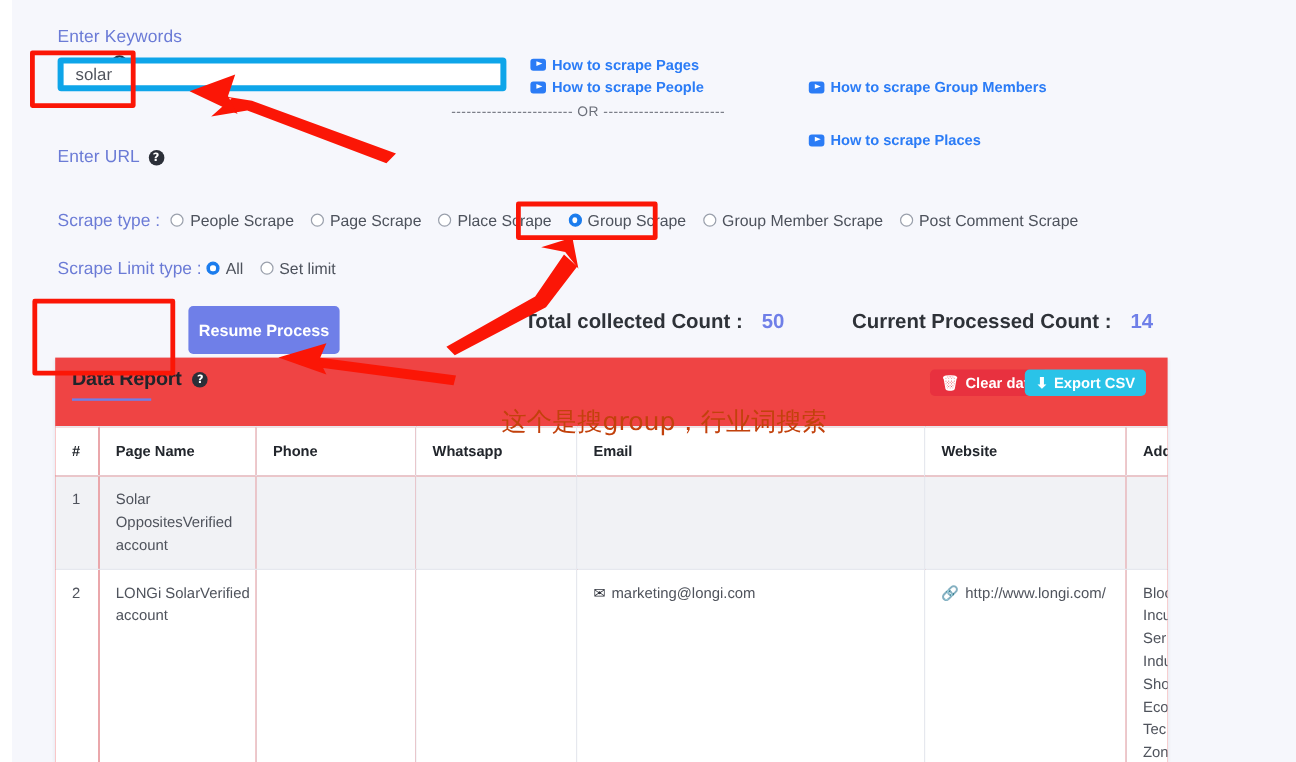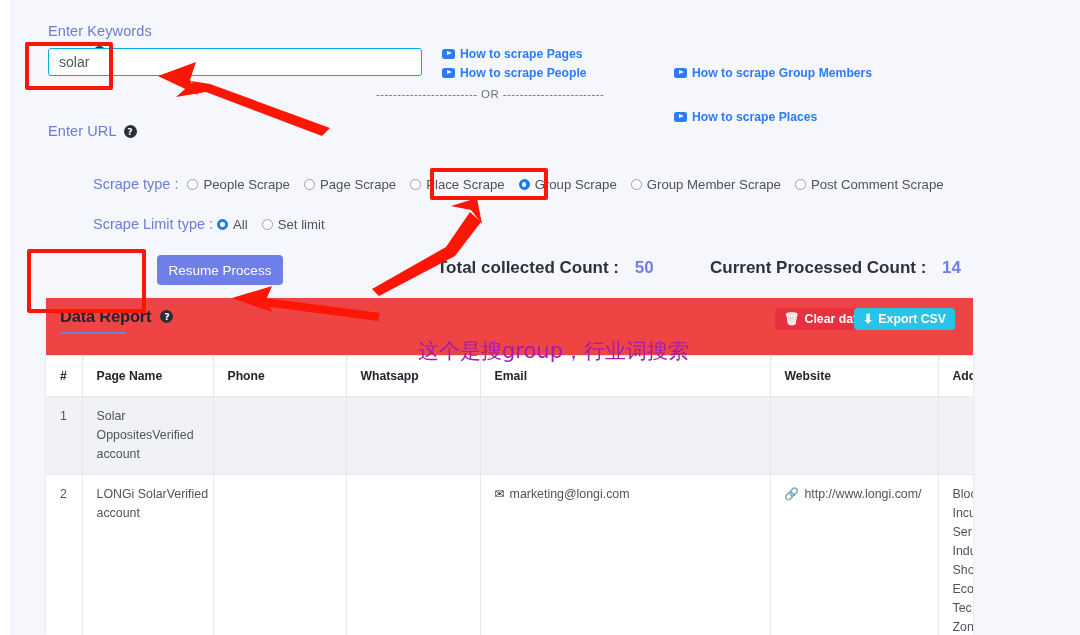--- a/index.html
+++ b/index.html
@@ -38,21 +38,21 @@
     line-height: 13px;
     text-align: center;
     font-weight: bold;
     display: inline-block;
     font-family: "DejaVu Sans", sans-serif;
   }
   .text-input {
     box-sizing: border-box;
     height: 28px;
     background: #fff;
-    border: 1px solid #0ea5e9;
+    border: 5px solid #0ea5e9;
     border-radius: 3px;
     font-size: 14px;
     color: #51555e;
     padding: 0 10px;
     font-family: "Liberation Sans", sans-serif;
     outline: none;
   }
   .text-input::placeholder { color: #9aa0ab; }
 
   .vid-link {
@@ -87,23 +87,22 @@
     color: #6c707a;
     letter-spacing: .4px;
     white-space: nowrap;
     font-family: "Liberation Sans", sans-serif;
   }
 
   
   .radio-row {
     position: absolute;
     display: flex;
-    align-items: flex-end;
-    white-space: nowrap;
-    margin-left: 45px;
+    align-items: flex-start;
+    white-space: nowrap;
   }
   .radio-row .rlabel {
     font-size: 14.5px;
     color: #6b7bd6;
     margin-right: 9px;
   }
   .opt {
     display: flex;
     align-items: center;
     gap: 5px;
@@ -145,22 +144,23 @@
   }
   .btn-start {
     position: absolute;
     left: 36px; top: 255px;
     width: 105px; height: 30px;
     background: #5b79ea;
   }
   .btn-resume {
     position: absolute;
     left: 147px; top: 255px;
-    width: 126px; height: 30px;
+    width: 126px; height: 40px;
     background: #6f7fe8;
+    font-weight: bold;
   }
 
   .count-box {
     position: absolute;
     font-size: 17px;
     font-weight: bold;
     color: #2e3238;
     white-space: nowrap;
   }
   .count-box .num {
@@ -267,21 +267,21 @@
   
   .anno-box {
     position: absolute;
     border: 4px solid #fb1606;
     border-radius: 2px;
     box-sizing: border-box;
     pointer-events: none;
   }
   .anno-text {
     position: absolute;
-    color: #a21caf;
+    color: #c2410c;
     font-size: 21px;
     white-space: nowrap;
     font-family: "DejaVu Sans", sans-serif;
   }
   svg.arrows {
     position: absolute;
     left: 0; top: 0;
     width: 1080px; height: 635px;
     pointer-events: none;
   }

